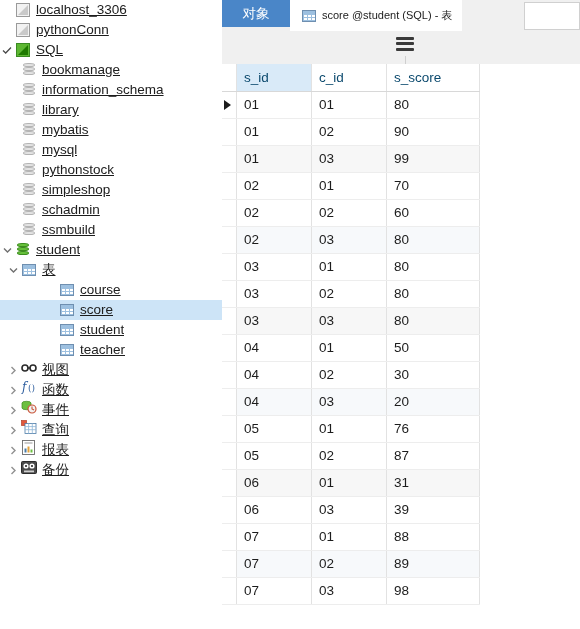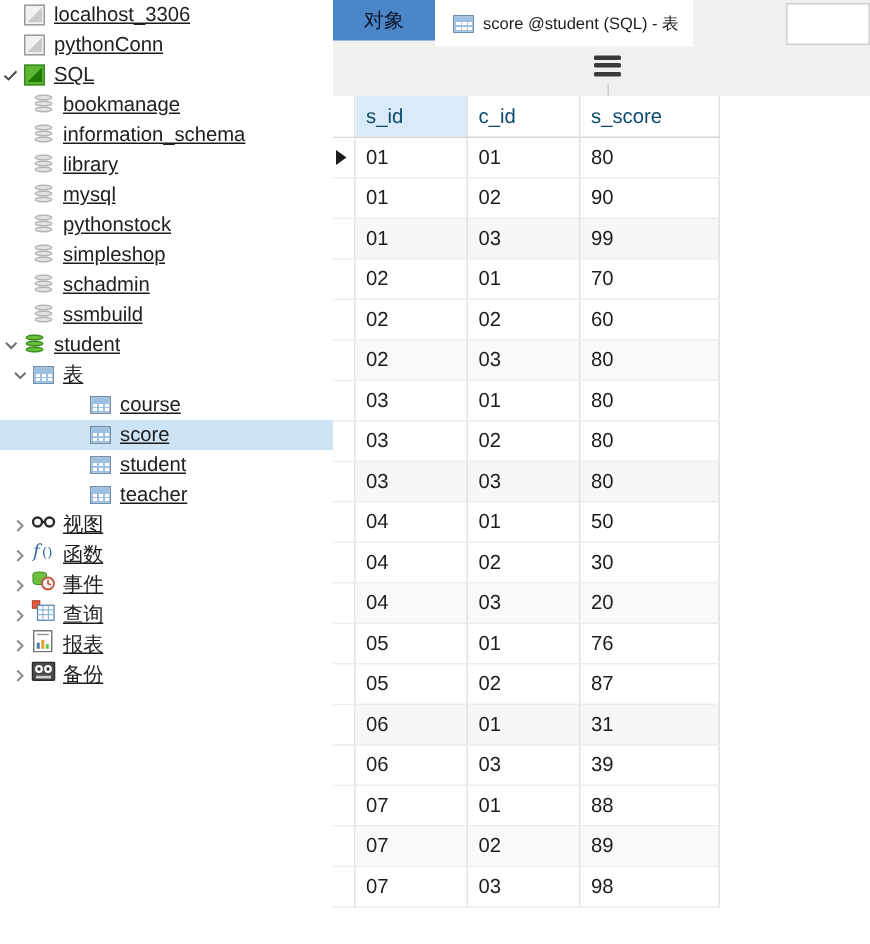--- a/index.html
+++ b/index.html
@@ -155,21 +155,21 @@
     background: #f0f0f0;
     display: flex;
     align-items: stretch;
   }
   .tab {
     display: flex;
     align-items: center;
     justify-content: center;
     padding: 0 14px;
     font-size: 13.5px;
-    color: #0f172a;
+    color: #ffffff;
     background: #4a86c8;
     height: 27px;
     margin-top: 0px;
     box-sizing: border-box;
   }
   .tab.object-tab { min-width: 68px; }
   .doc-tab {
     display: flex;
     align-items: center;
     gap: 6px;
@@ -368,20 +368,32 @@
           <span style="display:inline-block;width:6px;flex:0 0 6px"></span>
           <span class="twisty"></span>
           <span class="tico">
             <span class="db-ico">
               <span></span>
               <span></span>
               <span></span>
             </span>
           </span>
           <span class="tlabel">library</span>
+        </div>
+        <div class="tree-item">
+          <span style="display:inline-block;width:6px;flex:0 0 6px"></span>
+          <span class="twisty"></span>
+          <span class="tico">
+            <span class="db-ico">
+              <span></span>
+              <span></span>
+              <span></span>
+            </span>
+          </span>
+          <span class="tlabel">mybatis</span>
         </div>
         <div class="tree-item">
           <span style="display:inline-block;width:6px;flex:0 0 6px"></span>
           <span class="twisty"></span>
           <span class="tico">
             <span class="db-ico">
               <span></span>
               <span></span>
               <span></span>
             </span>

